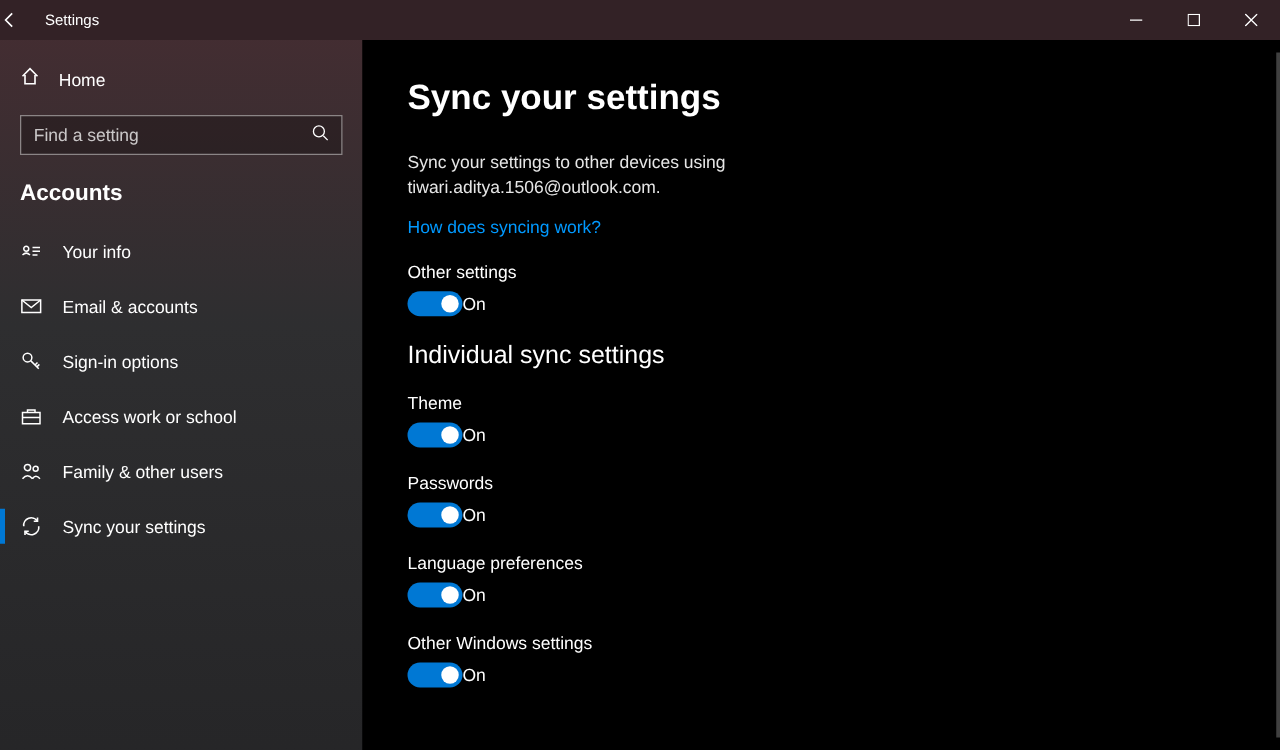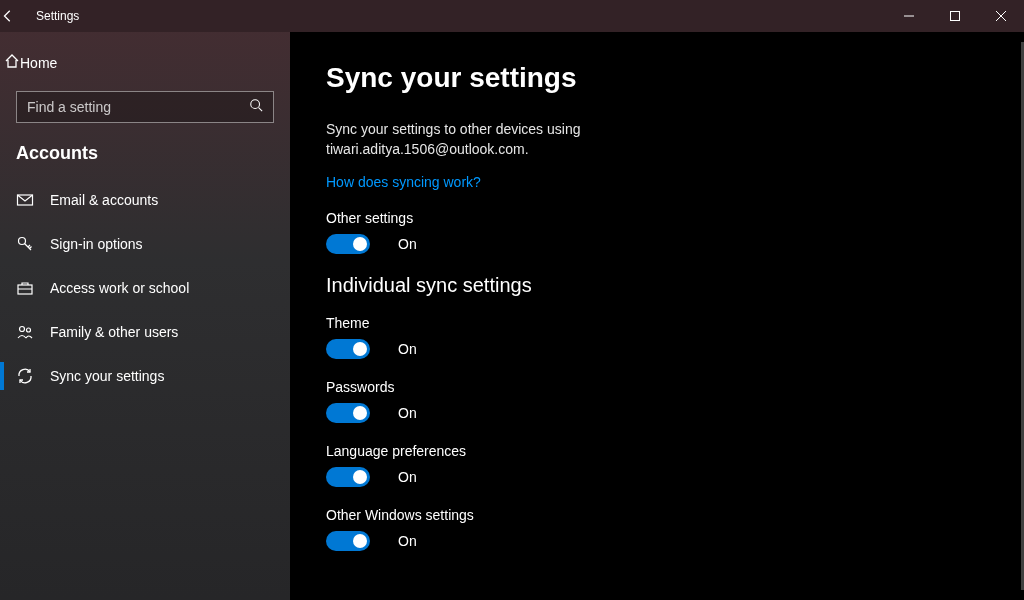--- a/index.html
+++ b/index.html
@@ -13,42 +13,42 @@
   .titlebar .ctl { width: 46px; height: 32px; display: flex; align-items: center; justify-content: center; cursor: pointer; }
 
   .body { display: flex; height: calc(600px - 32px); }
 
   .sidebar { 
     width: 290px; 
     height: 100%; 
     background: linear-gradient(to bottom, rgba(74,50,55,0.9) 0%, rgba(50,50,52,0.92) 40%, rgba(40,40,42,0.95) 100%);
     padding: 13px 0 0 0;
   }
-  .home { display: flex; align-items: center; padding: 8px 4px; cursor:pointer; }
+  .home { display: flex; align-items: center; gap: 15px; padding: 8px 16px; cursor:pointer; }
   .home span.label { font-size: 14px; }
   .search-wrap { padding: 10px 16px 14px 16px; }
   .search { 
     width: 100%; height: 32px; background: rgba(0,0,0,0.25); 
     border: 1px solid rgba(255,255,255,0.45); display: flex; align-items: center; padding: 15px 10px; 
   }
   .search input { flex: 1; background: transparent; border: none; outline: none; color: #fff; font-size: 14px; }
   .search input::placeholder { color: rgba(255,255,255,0.75); }
   .section-title { font-size: 18px; font-weight: 600; padding: 6px 16px 14px 16px; }
   .nav { display: flex; flex-direction: column; }
   .nav-item { display: flex; align-items: center; gap: 16px; padding: 0 16px; height: 44px; cursor:pointer; font-size: 14px; position: relative; }
   .nav-item.selected::before { content:""; position:absolute; left:0; top:8px; bottom:8px; width:4px; background:#0078d4; }
   .nav-item .icon { width: 18px; height: 18px; display:flex; align-items:center; justify-content:center; }
 
   .main { flex: 1; background: #000; padding: 30px 36px 20px 36px; position: relative; overflow: hidden; }
   .main h1 { font-size: 28px; font-weight: 600; margin-bottom: 26px; }
   .desc { font-size: 14px; color: #e6e6e6; line-height: 1.4; margin-bottom: 14px; max-width: 400px; }
   .link { color: #0099ff; font-size: 14px; cursor: pointer; display:inline-block; margin-bottom: 20px; }
   .setting { margin-bottom: 14px; }
   .setting .label { font-size: 14px; margin-bottom: 8px; }
-  .toggle-row { display: flex; align-items: center; gap: 28px; margin-bottom: 20px;}
+  .toggle-row { display: flex; align-items: center; gap: 0; margin-bottom: 20px;}
   .toggle { width: 44px; height: 20px; border-radius: 10px; background: #0078d4; position: relative; cursor:pointer; }
   .toggle .knob { position: absolute; right: 3px; top: 3px; width: 14px; height: 14px; border-radius: 50%; background: #fff; }
   .toggle-state { font-size: 14px; }
   .main h2 { font-size: 20px; font-weight: 400; margin: 12px 0 18px 0; }
   .scrollbar { position: absolute; right: 0; top: 10px; bottom: 10px; width: 3px; background: rgba(255,255,255,0.25); }
 
   svg { stroke: #fff; fill: none; }
 </style>
 </head>
 <body>
@@ -100,20 +100,30 @@
               <path d="M11 11 L15 15" stroke-width="1.2"></path>
             </svg>
         </span>
       </div>
     </div>
     <div class="section-title">Accounts</div>
     <nav class="nav">
       <div class="nav-item">
         <span class="icon">
           <svg width="18" height="18" viewBox="0 0 18 18">
+              <circle cx="5" cy="7" r="2" stroke-width="1.2"></circle>
+              <path d="M2 12 Q5 9 8 12" stroke-width="1.2"></path>
+              <path d="M10 6 H16 M10 9 H16 M10 12 H14" stroke-width="1.2"></path>
+            </svg>
+        </span>
+        <span>Your info</span>
+      </div>
+      <div class="nav-item">
+        <span class="icon">
+          <svg width="18" height="18" viewBox="0 0 18 18">
               <rect x="1.5" y="4" width="15" height="10" stroke-width="1.2"></rect>
               <path d="M1.5 4 L9 10 L16.5 4" stroke-width="1.2"></path>
             </svg>
         </span>
         <span>Email &amp; accounts</span>
       </div>
       <div class="nav-item">
         <span class="icon">
           <svg width="18" height="18" viewBox="0 0 18 18">
               <circle cx="6" cy="6" r="3.5" stroke-width="1.2"></circle>

